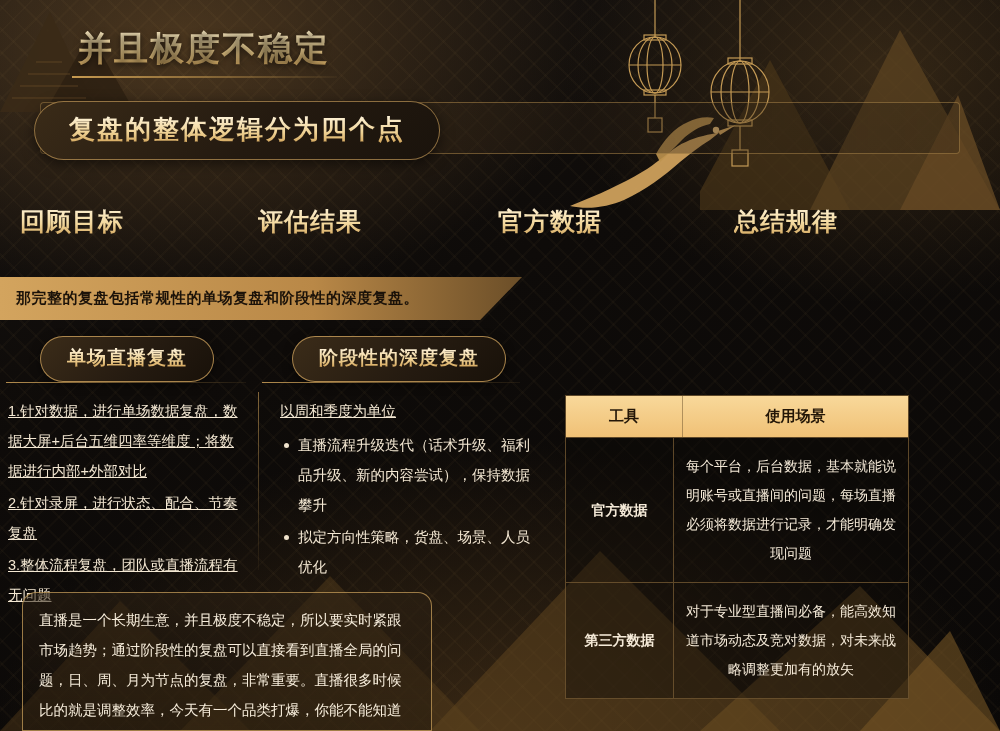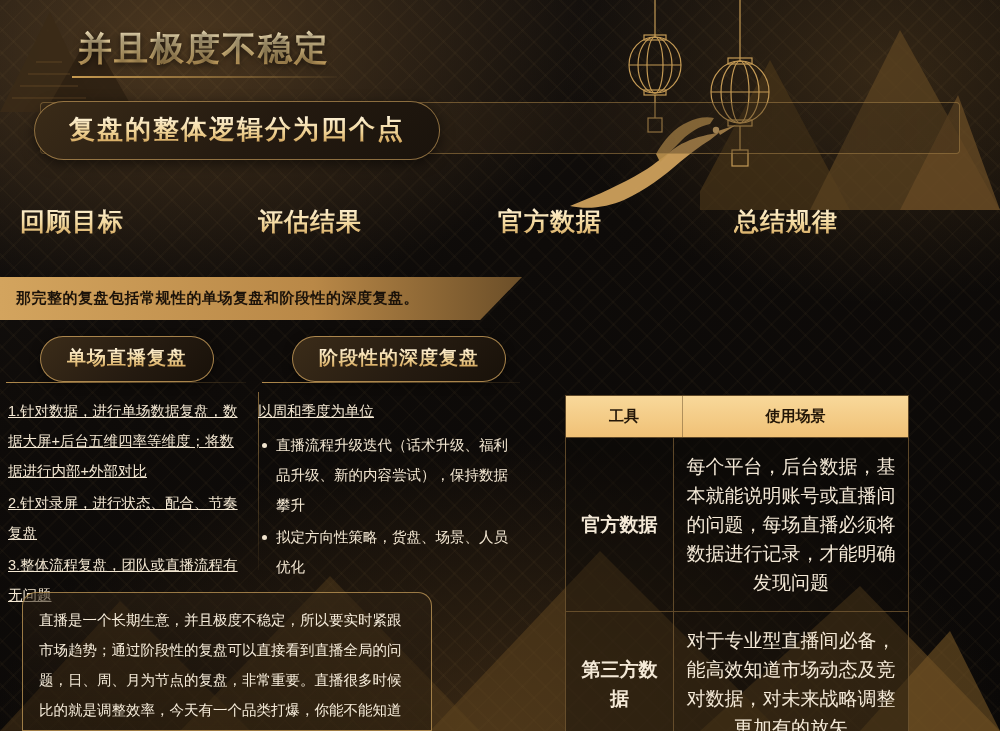--- a/index.html
+++ b/index.html
@@ -202,21 +202,21 @@
   }
 
   
   .col {
     position: absolute;
     color: #f3e7d2;
     font-size: 14.5px;
     line-height: 30px;
   }
   .col-a { left: 8px; top: 396px; width: 238px; }
-  .col-b { left: 258px; top: 396px; width: 250px; }
+  .col-b { left: 280px; top: 396px; width: 250px; }
   .col p { margin: 0 0 2px 0; text-decoration: underline; }
   .bullets { list-style: none; margin: 4px 0 0 0; padding: 0; }
   .bullets li {
     position: relative;
     padding-left: 18px;
     margin-bottom: 2px;
     line-height: 30px;
   }
   .bullets li::before {
     content: "";
@@ -270,21 +270,21 @@
   }
   .th-0 { width: 108px; border-right: 1px solid rgba(120,92,52,.55); }
   .th-1 { flex: 1; }
   .trow {
     display: flex;
     border-top: 1px solid rgba(120,92,52,.75);
   }
   .trow .td {
     padding: 14px 10px;
     color: #f4e9d7;
-    font-size: 19px;
+    font-size: 14px;
     line-height: 29px;
   }
   .td-0 {
     width: 108px;
     border-right: 1px solid rgba(120,92,52,.75);
     display: flex;
     align-items: center;
     justify-content: center;
     text-align: center;
     font-weight: bold;

